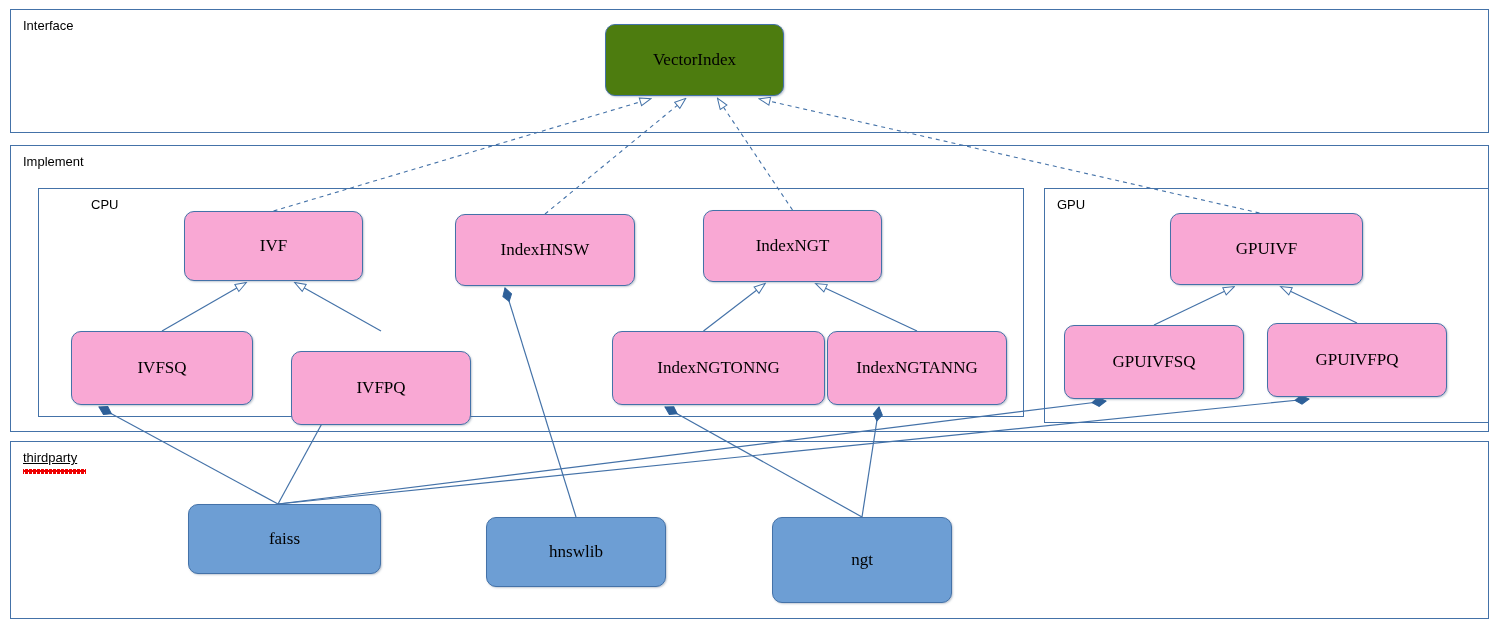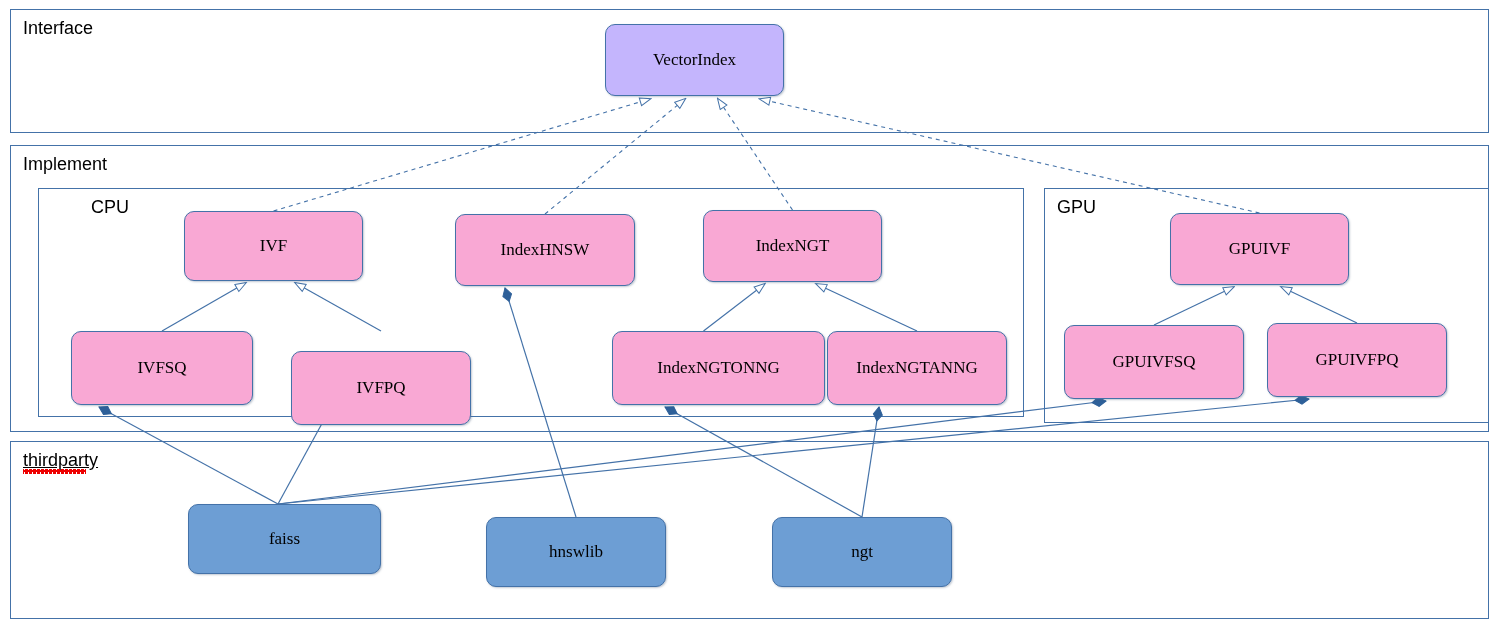--- a/index.html
+++ b/index.html
@@ -1,31 +1,31 @@
 <!DOCTYPE html>
 <html><head>
 <meta charset="utf-8">
 <style>
   html,body{margin:0;padding:0;background:#ffffff;}
   #stage{position:relative;width:1503px;height:628px;background:#ffffff;
          font-family:"Liberation Sans",sans-serif;overflow:hidden;}
   .panel{position:absolute;border:1px solid #4472a8;background:transparent;box-sizing:border-box;}
   .panel-label{position:absolute;font-family:"Liberation Sans",sans-serif;
-               font-size:18px;color:#000;white-space:nowrap;}
+               font-size:13px;color:#000;white-space:nowrap;}
   .panel-label.spell{ text-decoration:underline; text-decoration-color:#000;text-align:center; }
   .squiggle{position:absolute;height:5px;
             background-image:repeating-linear-gradient(135deg,#e00 0 1px,transparent 1px 2px),
                              repeating-linear-gradient(45deg,#e00 0 1px,transparent 1px 2px);
             background-size:4px 4px;}
   .node{position:absolute;box-sizing:border-box;border:1px solid #4472a8;
         border-radius:10px;display:flex;align-items:center;justify-content:center;
         font-family:"Liberation Serif",serif;font-size:17px;color:#000;
         text-align:center;line-height:1.1;z-index:3;
         box-shadow:1px 1px 2px rgba(80,100,130,.35);}
-  .node.iface{background:#c4b5fd;text-align:center;}
+  .node.iface{background:#4d7c0f;text-align:center;}
   .node.impl{background:#f9a8d4;}
   .node.third{background:#6d9ed4;}
   svg.wires{position:absolute;left:0;top:0;width:1503px;height:628px;z-index:2;}
 </style>
 </head>
 <body>
 
 <div id="stage">
 
   <div class="panel" id="panel-interface" style="left: 10px; top: 9px; width: 1479px; height: 124px;"></div>
@@ -84,21 +84,21 @@
       </div>
       <div class="node impl" style="left: 184px; top: 211px; width: 179px; height: 70px;">
         <span>IVF</span>
       </div>
       <div class="node impl" style="left: 455px; top: 214px; width: 180px; height: 72px;">
         <span>IndexHNSW</span>
       </div>
       <div class="node impl" style="left: 703px; top: 210px; width: 179px; height: 72px;">
         <span>IndexNGT</span>
       </div>
-      <div class="node impl" style="left: 1170px; top: 213px; width: 179px; height: 72px;">
+      <div class="node impl" style="left: 1170px; top: 213px; width: 193px; height: 72px;">
         <span>GPUIVF</span>
       </div>
       <div class="node impl" style="left: 71px; top: 331px; width: 182px; height: 74px;">
         <span>IVFSQ</span>
       </div>
       <div class="node impl" style="left: 291px; top: 331px; width: 180px; height: 74px; margin-top: 20px;">
         <span>IVFPQ</span>
       </div>
       <div class="node impl" style="left: 612px; top: 331px; width: 213px; height: 74px;">
         <span>IndexNGTONNG</span>
@@ -111,18 +111,18 @@
       </div>
       <div class="node impl" style="left: 1267px; top: 323px; width: 180px; height: 74px;">
         <span>GPUIVFPQ</span>
       </div>
       <div class="node third" style="left: 188px; top: 504px; width: 193px; height: 70px;">
         <span>faiss</span>
       </div>
       <div class="node third" style="left: 486px; top: 517px; width: 180px; height: 70px;">
         <span>hnswlib</span>
       </div>
-      <div class="node third" style="left: 772px; top: 517px; width: 180px; height: 70px;">
+      <div class="node third" style="left: 772px; top: 517px; width: 180px; height: 86px;">
         <span>ngt</span>
       </div>
     </div>
 
 </div>
 
 </body></html>

